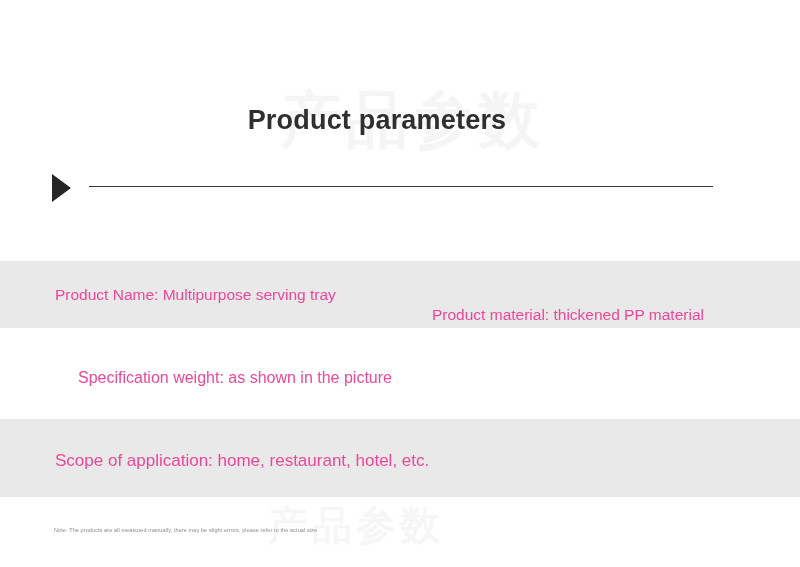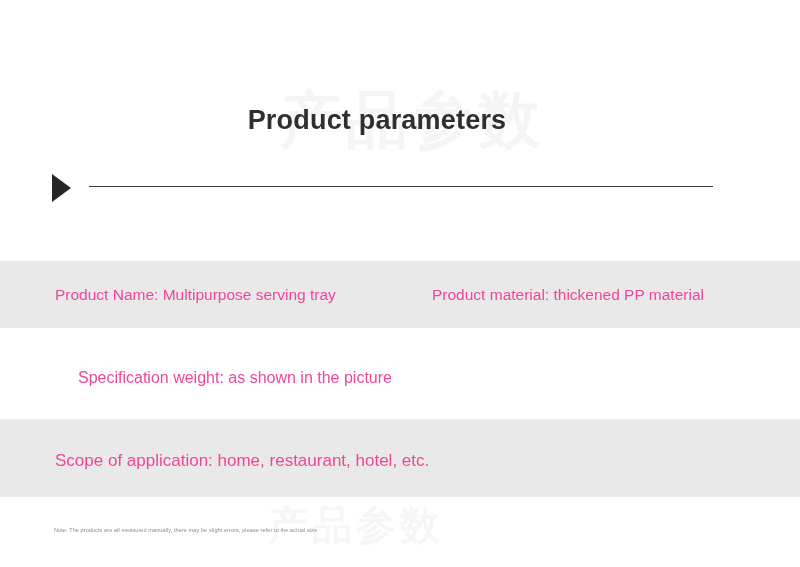--- a/index.html
+++ b/index.html
@@ -100,21 +100,21 @@
   .band-2 { top: 345px; height: 62px; }
   .band-3 { top: 419px; height: 78px; }
 
   .cell {
     position: absolute;
     z-index: 2;
     color: #ec4899;
     white-space: nowrap;
   }
   .cell-left  { left: 55px; }
-  .cell-right { left: 432px; }
+  .cell-right { left: 432px; margin-top: 20px; }
 
   .size-lg { font-size: 15.5px; }
   .size-sm { font-size: 16px; margin-left: 23px; }
   .size-xl { font-size: 17px; }
 
   .r1 { top: 286px; }
   .r2 { top: 369px; }
   .r3 { top: 451px; }
 
   

